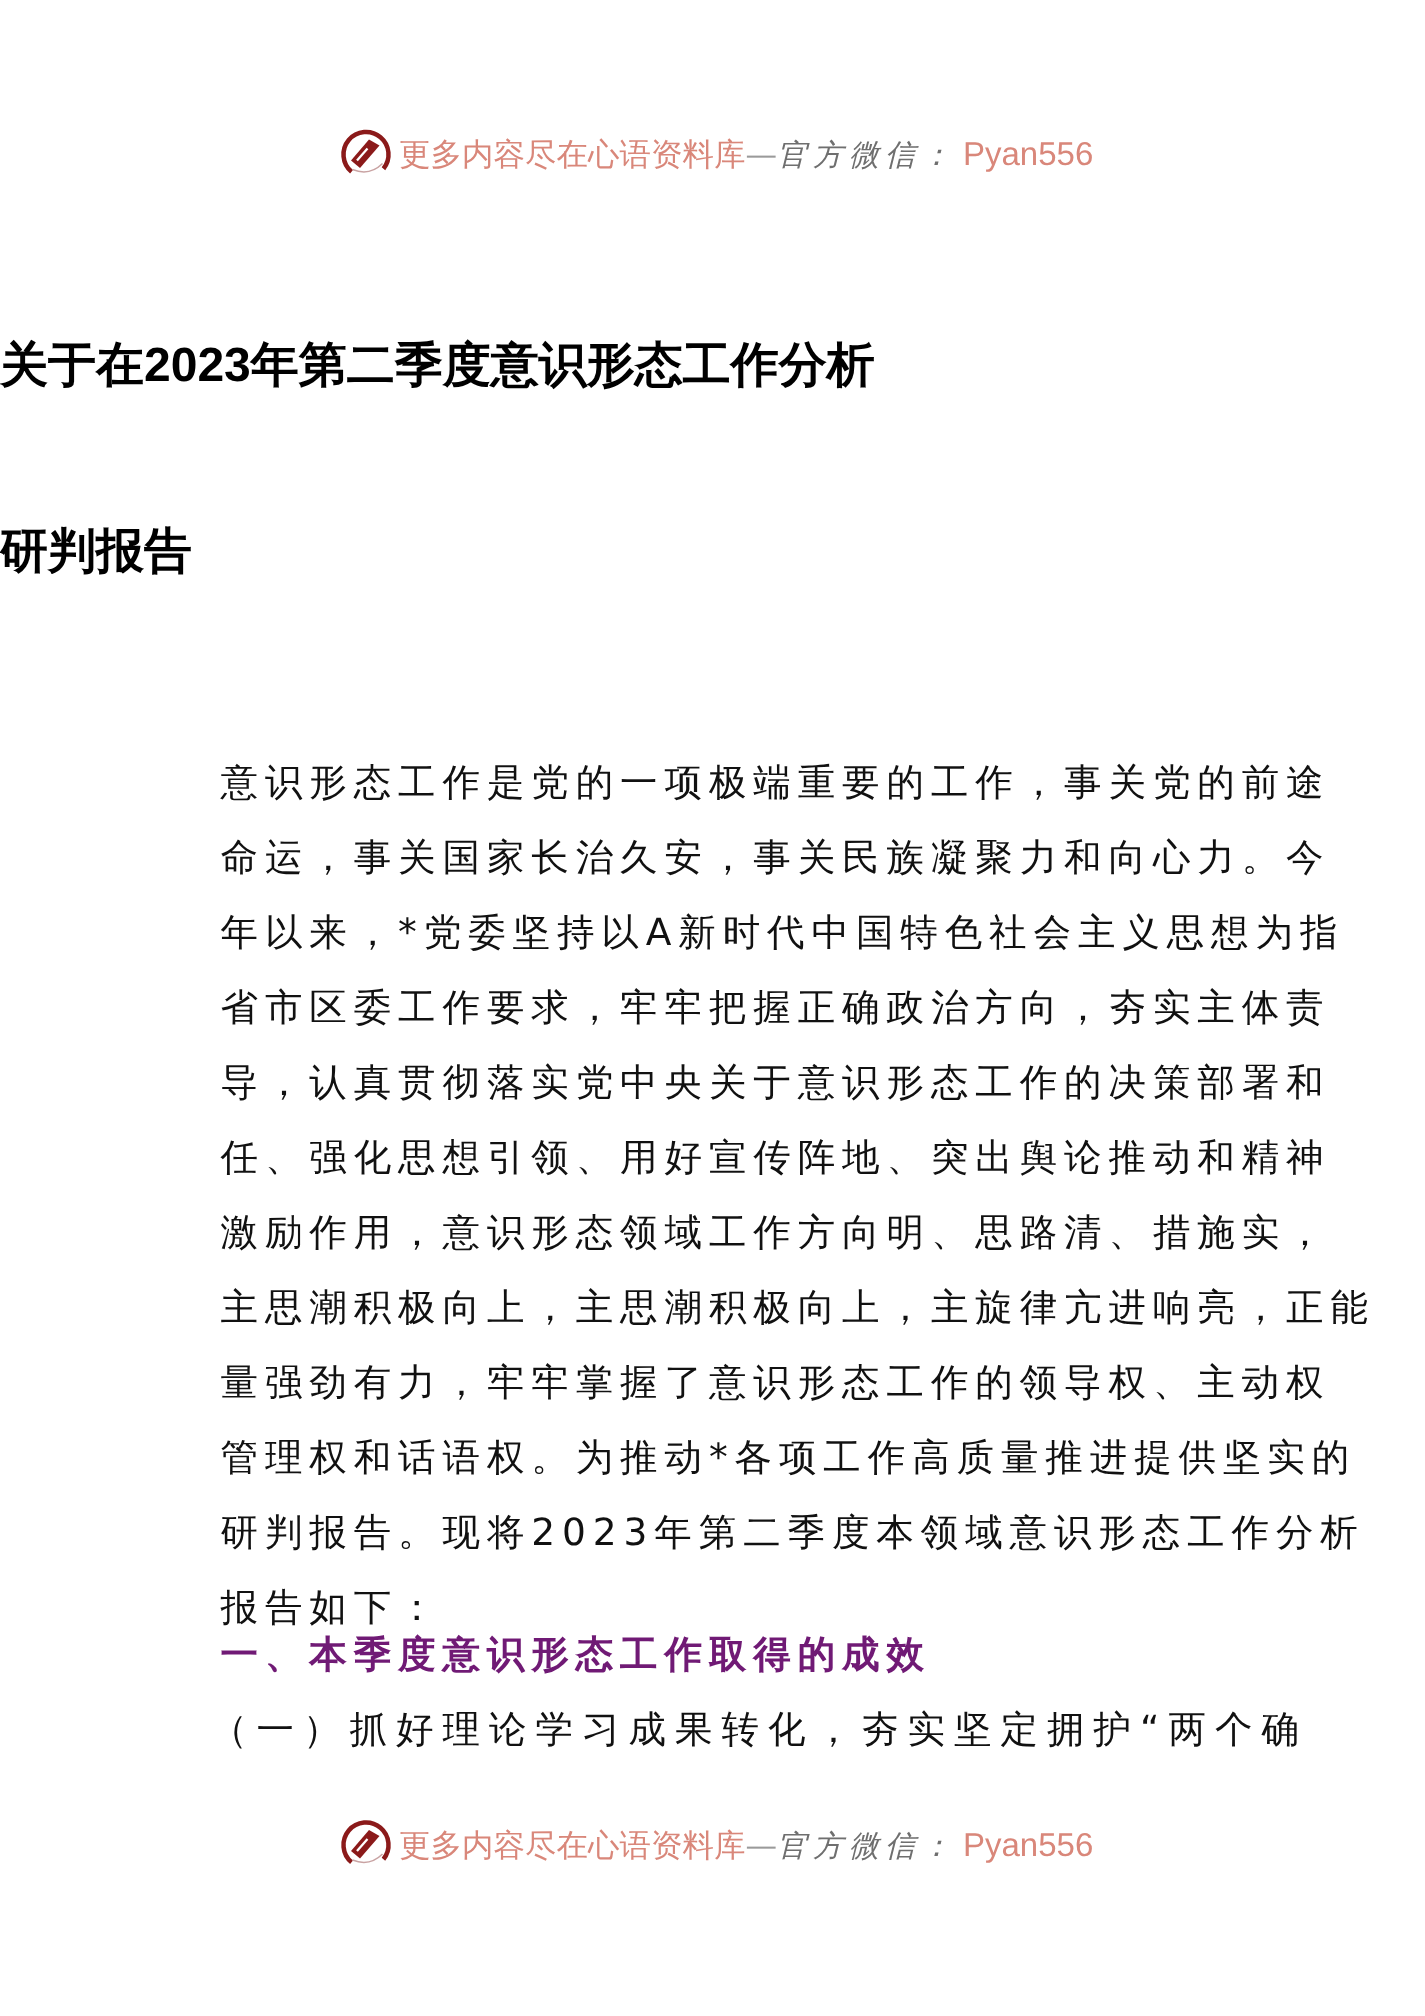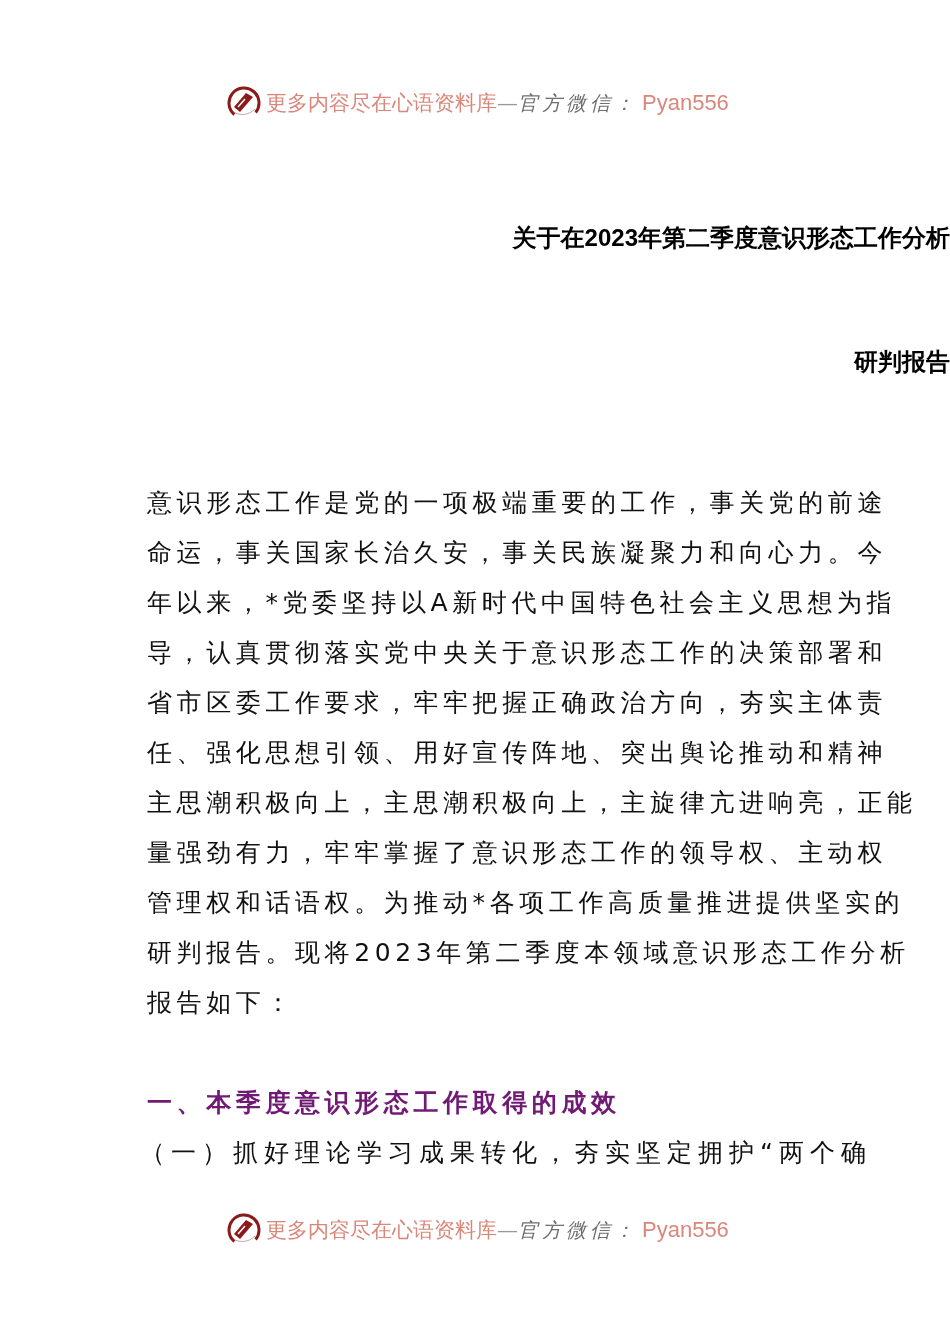--- a/index.html
+++ b/index.html
@@ -52,38 +52,38 @@
     .wm-id {
       font-family: "Liberation Sans", sans-serif;
       font-size: 22px;
       color: #d9877a;
       margin-left: 4px;
     }
     .title {
       position: absolute;
       left: 0;
       width: 950px;
-      text-align: right;
+      text-align: left;
       font-family: "DejaVu Sans", sans-serif;
-      font-size: 24px;
+      font-size: 32px;
       font-weight: bold;
       letter-spacing: 0px;
       color: #000;
     }
     .title.line1 { top: 222px; }
     .title.line2 { top: 346px; }
     .title .num {
       font-family: "Liberation Sans", sans-serif;
       font-weight: bold;
     }
     .body-text {
       position: absolute;
       left: 147px;
       width: 660px;
-      top: 478px;
+      top: 497px;
     }
     .body-line {
       height: 50px;
       line-height: 50px;
       font-size: 25px;
       letter-spacing: 4.6px;
       white-space: nowrap;
       color: #111;
       font-family: "DejaVu Sans", sans-serif;
       font-weight: normal;
@@ -138,23 +138,24 @@
 
 <div class="title line1">
   <span>关于在</span><span class="num">2023</span><span>年第二季度意识形态工作分析</span>
 </div>
 <div class="title line2">研判报告</div>
 
 <div class="body-text">
   <div class="body-line">意识形态工作是党的一项极端重要的工作，事关党的前途</div>
   <div class="body-line">命运，事关国家长治久安，事关民族凝聚力和向心力。今</div>
   <div class="body-line">年以来，*党委坚持以A新时代中国特色社会主义思想为指</div>
+  <div class="body-line">省市区委工作要求，牢牢把握正确政治方向，夯实主体责</div>
   <div class="body-line">导，认真贯彻落实党中央关于意识形态工作的决策部署和</div>
-  <div class="body-line">省市区委工作要求，牢牢把握正确政治方向，夯实主体责</div>
   <div class="body-line">任、强化思想引领、用好宣传阵地、突出舆论推动和精神</div>
+  <div class="body-line">激励作用，意识形态领域工作方向明、思路清、措施实，</div>
   <div class="body-line">主思潮积极向上，主思潮积极向上，主旋律亢进响亮，正能</div>
   <div class="body-line">量强劲有力，牢牢掌握了意识形态工作的领导权、主动权</div>
   <div class="body-line">管理权和话语权。为推动*各项工作高质量推进提供坚实的</div>
   <div class="body-line">研判报告。现将2023年第二季度本领域意识形态工作分析</div>
   <div class="body-line last">报告如下：</div>
 </div>
 
 <div class="section-heading">一、本季度意识形态工作取得的成效</div>
 
 <div class="sub-heading">（一）抓好理论学习成果转化，夯实坚定拥护“两个确</div>

